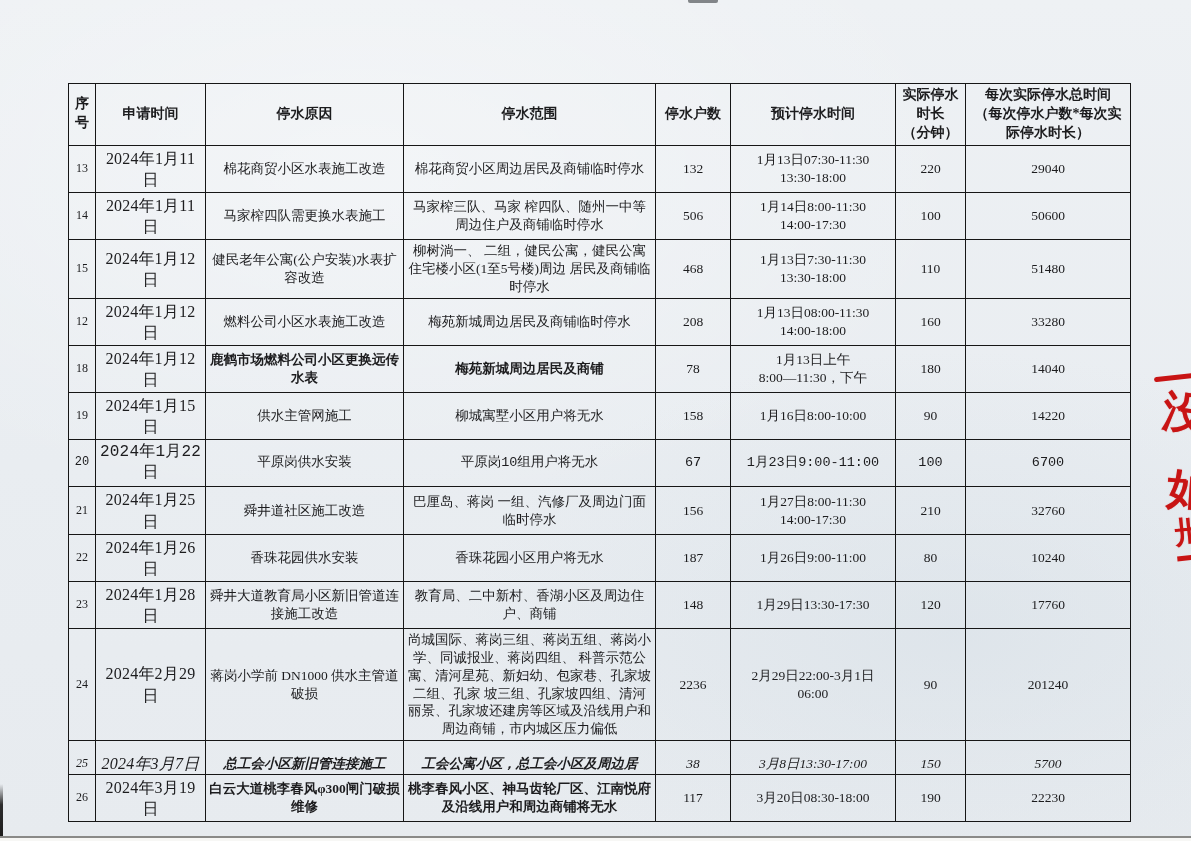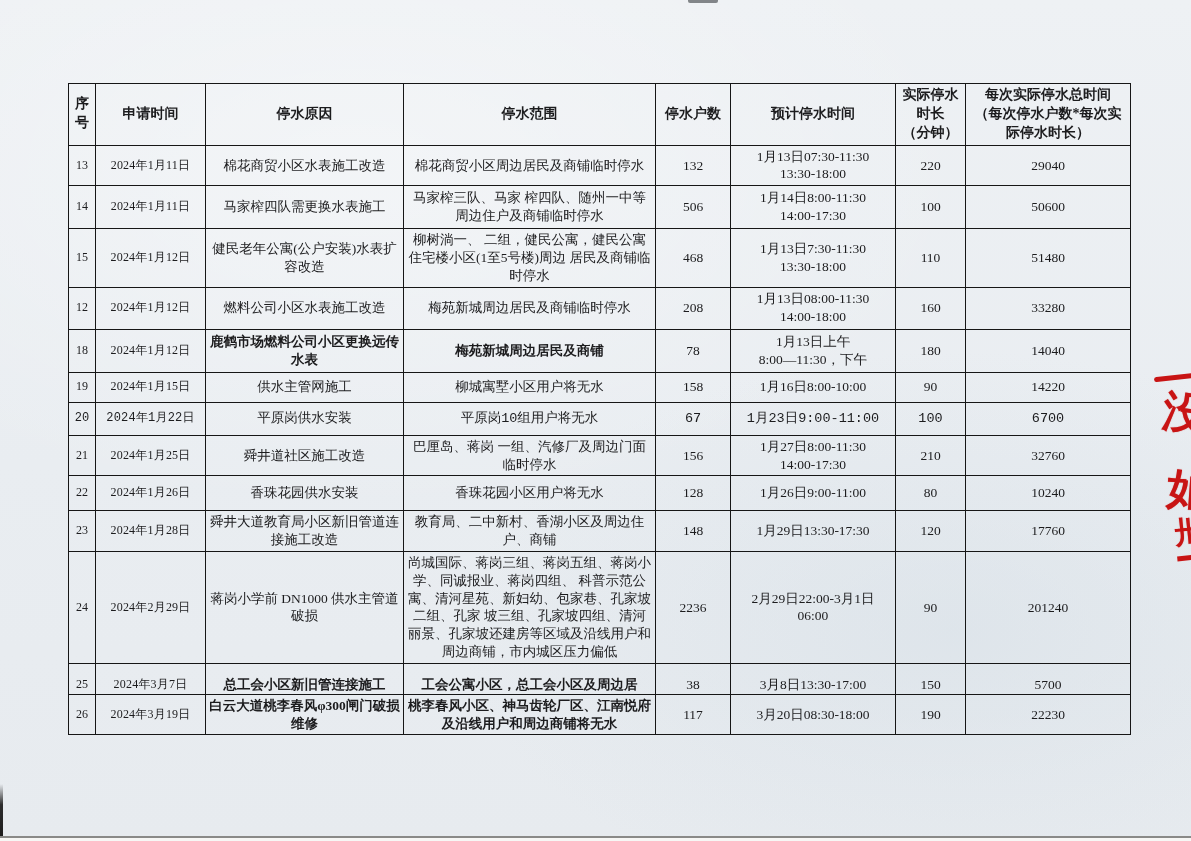--- a/index.html
+++ b/index.html
@@ -45,36 +45,36 @@
   }
   .outage-table td { font-size: 13.5px; }
   .col-no    { width: 27px;  }
   .col-date  { width: 110px; }
   .col-reason{ width: 198px; }
   .col-scope { width: 252px; }
   .col-hh    { width: 75px;  }
   .col-plan  { width: 165px; }
   .col-dur   { width: 70px;  }
   .col-total { width: 165px; }
-  td.col-date { font-size: 12px; letter-spacing: .2px; }
+  td.col-date { font-size: 16px; letter-spacing: .2px; }
   td.col-no   { font-size: 12px; }
   td.bold     { font-weight: bold; }
   tr.row-13 td { height: 37px; }
   tr.row-14 td { height: 43px; }
   tr.row-15 td { height: 45px; }
   tr.row-16 td { height: 42px; }
   tr.row-17 td { height: 40px; }
   tr.row-18 td { height: 43px; }
   tr.row-19 td { height: 30px; }
   tr.row-20 td { height: 33px; font-family: Liberation Mono, monospace; }
   tr.row-21 td { height: 37px; }
   tr.row-22 td { height: 35px; margin-top: 28px; }
   tr.row-23 td { height: 40px; }
   tr.row-24 td { height: 112px; }
-  tr.row-25 td { height: 23px; padding-top: 12px; padding-bottom: 0; }
+  tr.row-25 td { height: 23px; padding-top: 12px; padding-bottom: 0; font-style: italic; }
   tr.row-26 td { height: 37px; }
 
   
   .red-mark {
     position: absolute; color: #c81414; font-weight: bold;
     font-family: "DejaVu Serif", serif;
     text-shadow: 0 0 1px rgba(200,20,20,.6);
   }
   .red-mark-1 { right: -16px; top: 384px; font-size: 44px; transform: rotate(8deg); }
   .red-mark-1::before {
@@ -205,21 +205,21 @@
         <td class="col-plan">1月27日8:00-11:30
 14:00-17:30</td>
         <td class="col-dur">210</td>
         <td class="col-total">32760</td>
       </tr>
       <tr class="row-22">
         <td class="col-no">22</td>
         <td class="col-date">2024年1月26日</td>
         <td class="col-reason">香珠花园供水安装</td>
         <td class="col-scope">香珠花园小区用户将无水</td>
-        <td class="col-hh">128</td>
+        <td class="col-hh">187</td>
         <td class="col-plan">1月26日9:00-11:00</td>
         <td class="col-dur">80</td>
         <td class="col-total">10240</td>
       </tr>
       <tr class="row-23">
         <td class="col-no">23</td>
         <td class="col-date">2024年1月28日</td>
         <td class="col-reason">舜井大道教育局小区新旧管道连接施工改造</td>
         <td class="col-scope">教育局、二中新村、香湖小区及周边住户、商铺</td>
         <td class="col-hh">148</td>

